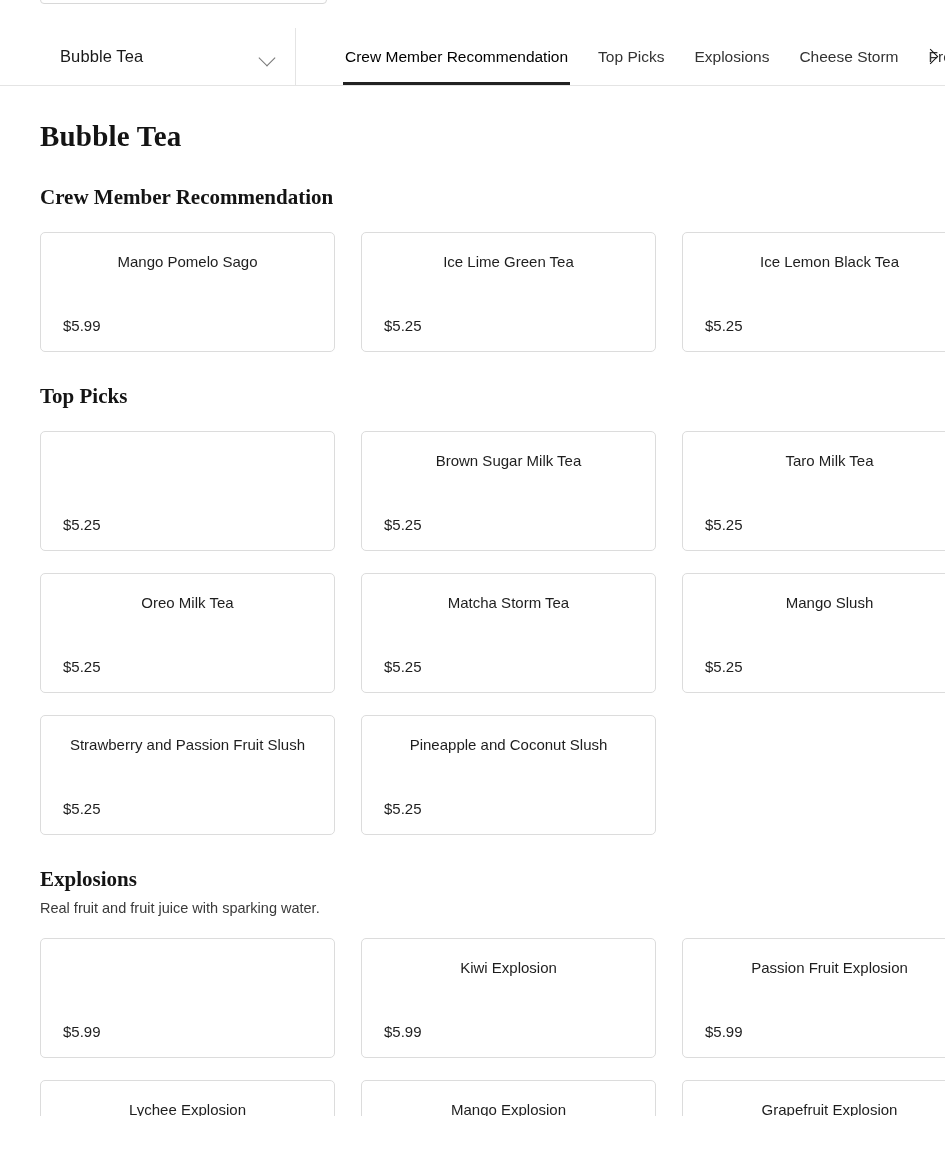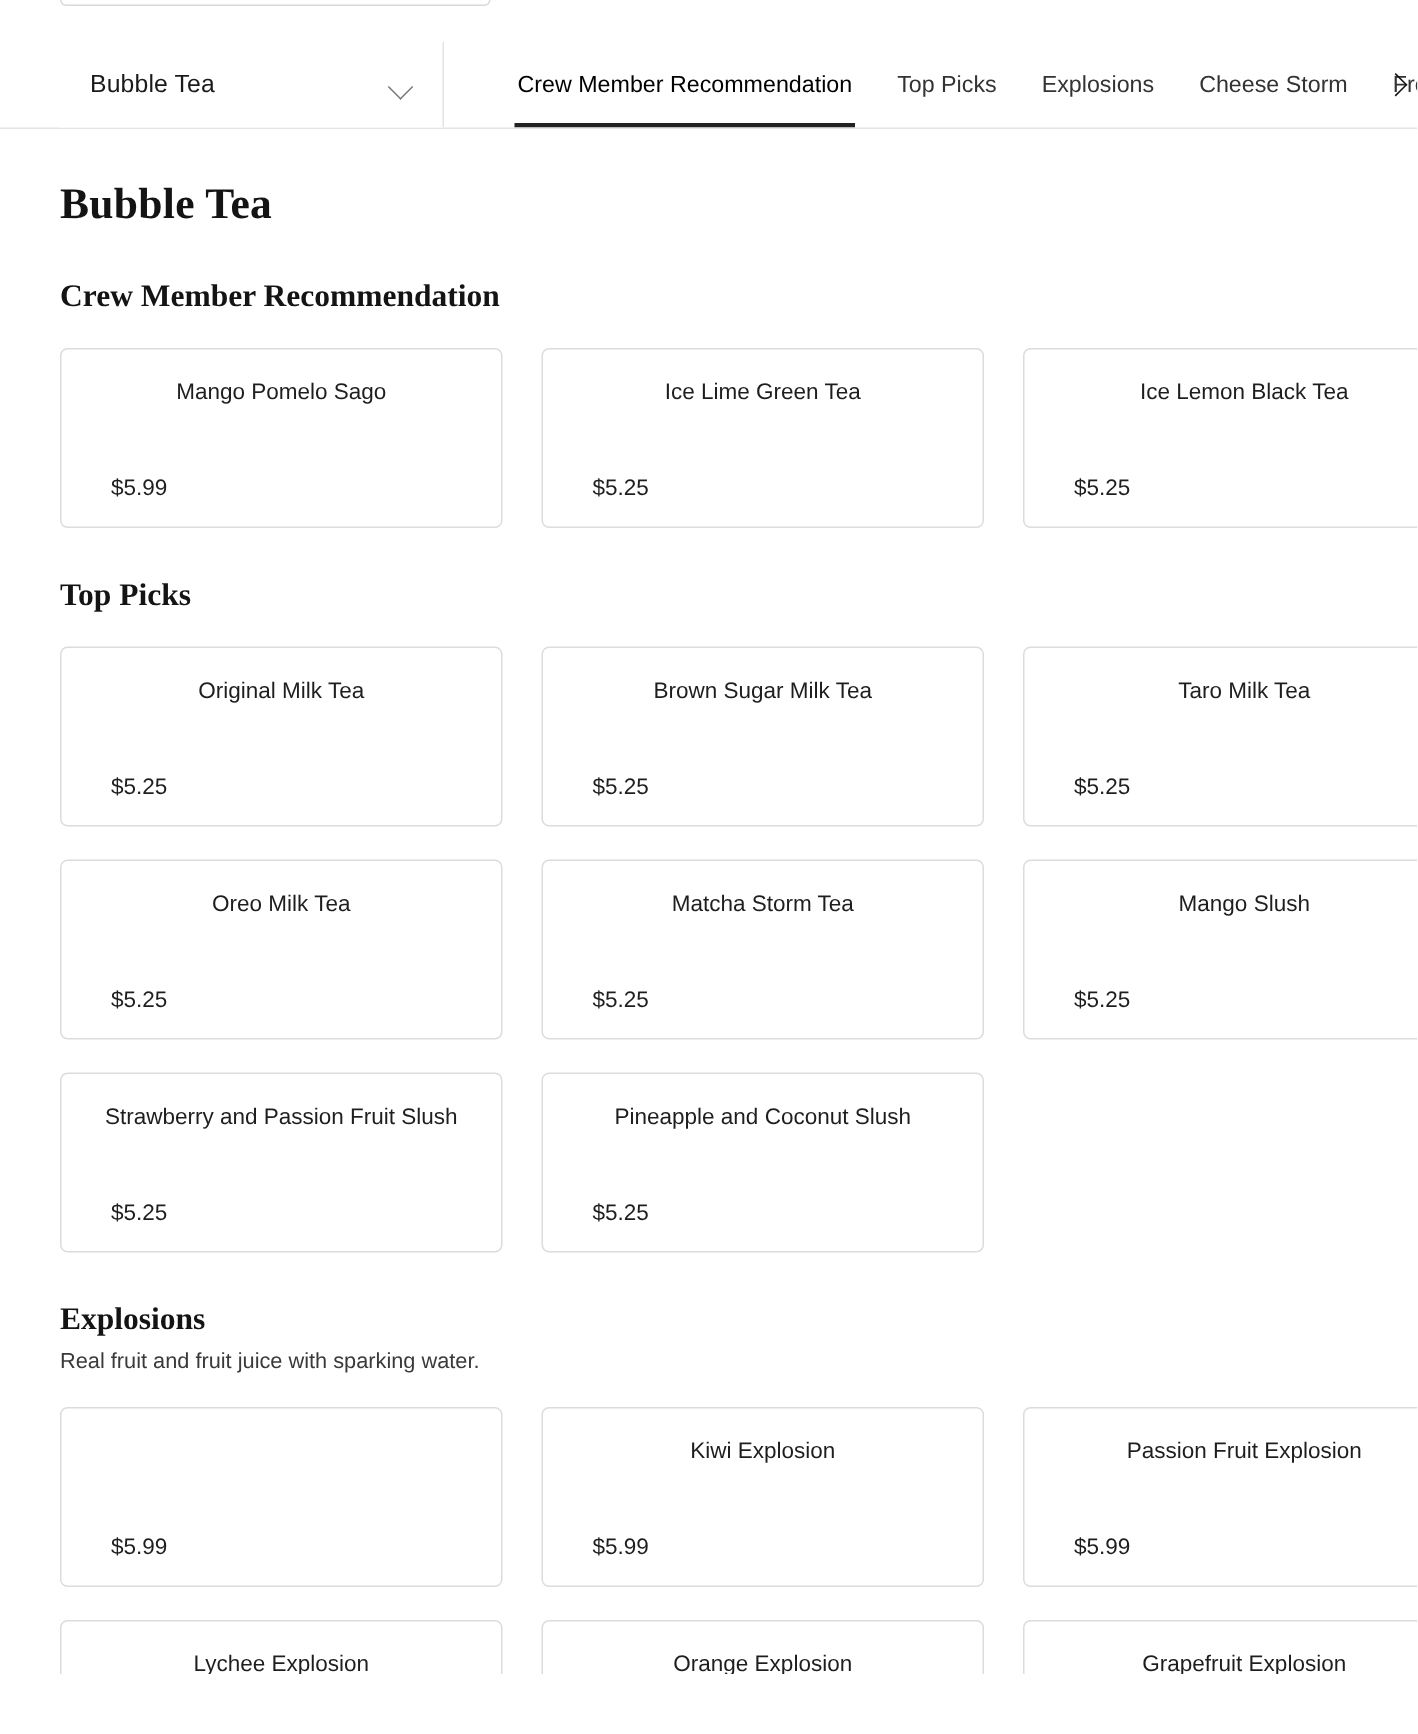--- a/index.html
+++ b/index.html
@@ -198,21 +198,21 @@
   }
   .card .name {
     font-family: "Liberation Sans", sans-serif;
     font-size: 15px;
     color: #1e1e1e;
     line-height: 1.25;
     text-align: center;
   }
   .card .price {
     position: absolute;
-    left: 33px;
+    left: 22px;
     bottom: 17px;
     font-family: "Liberation Sans", sans-serif;
     font-size: 15px;
     color: #1e1e1e;
   }
 </style>
 </head>
 <body>
 
 <div class="page">
@@ -266,21 +266,20 @@
           <div class="name">Ice Lemon Black Tea</div>
           <div class="price">$5.25</div>
         </div>
       </div>
     </div>
 
     <div class="section">
       <h2 class="section-title">Top Picks</h2>
       <div class="grid">
         <div class="card">
-          <div class="name">Original Milk Tea</div>
           <div class="price">$5.25</div>
         </div>
         <div class="card">
           <div class="name">Brown Sugar Milk Tea</div>
           <div class="price">$5.25</div>
         </div>
         <div class="card">
           <div class="name">Taro Milk Tea</div>
           <div class="price">$5.25</div>
         </div>
@@ -320,21 +319,21 @@
         </div>
         <div class="card">
           <div class="name">Passion Fruit Explosion</div>
           <div class="price">$5.99</div>
         </div>
         <div class="card">
           <div class="name">Lychee Explosion</div>
           <div class="price"></div>
         </div>
         <div class="card">
-          <div class="name">Orange Explosion</div>
+          <div class="name">Mango Explosion</div>
           <div class="price"></div>
         </div>
         <div class="card">
           <div class="name">Grapefruit Explosion</div>
           <div class="price"></div>
         </div>
       </div>
     </div>
 
   </div>

